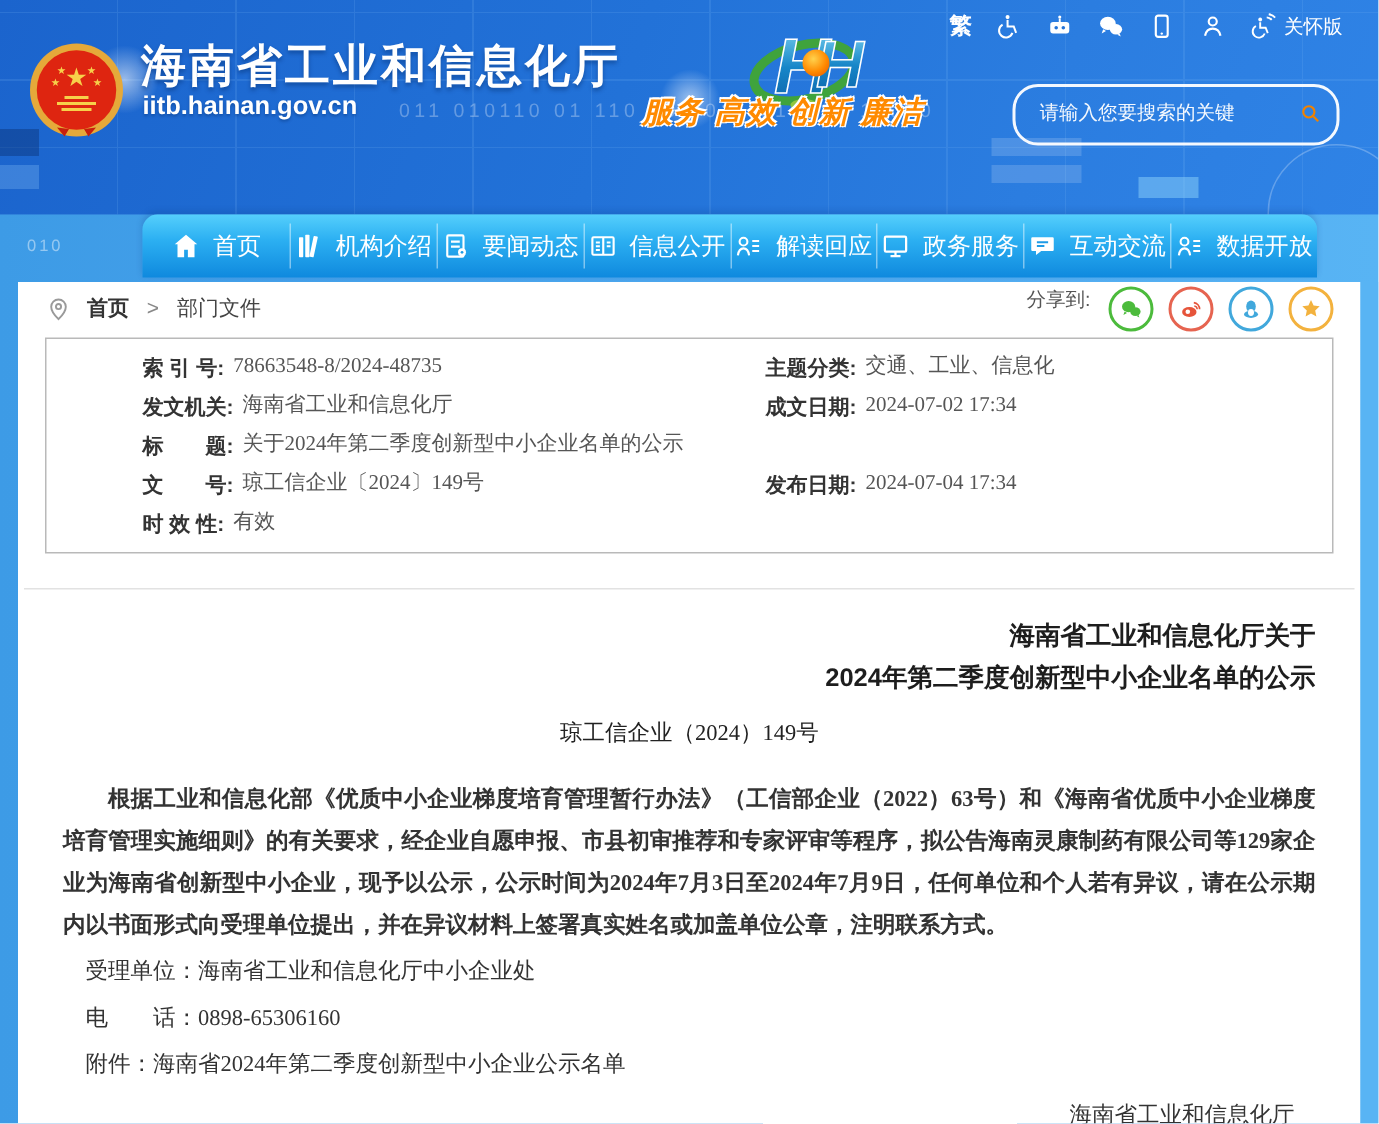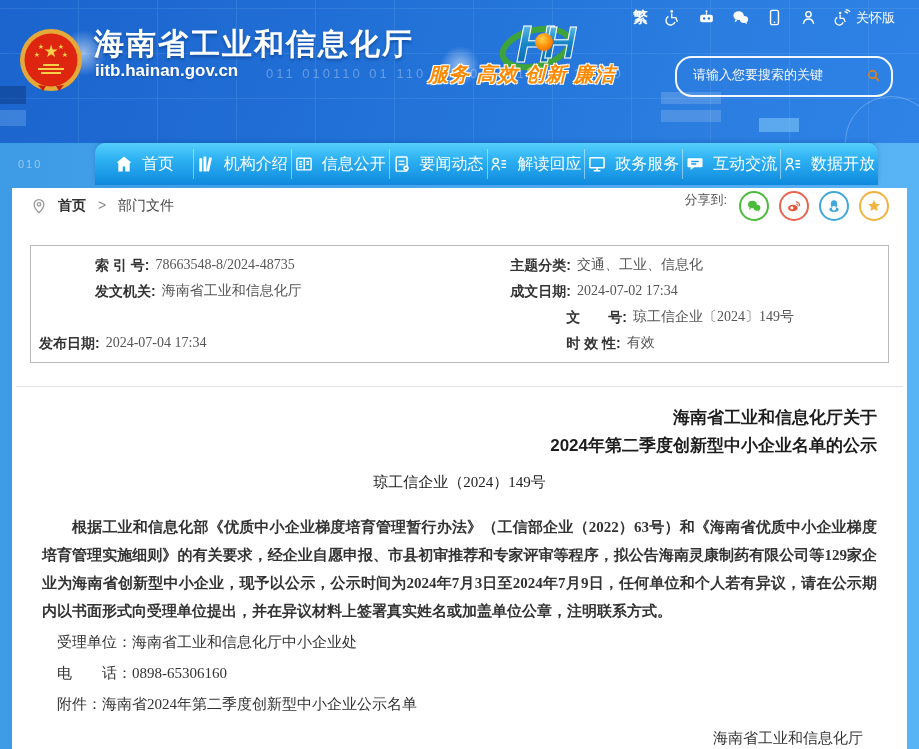--- a/index.html
+++ b/index.html
@@ -64,21 +64,21 @@
   .share{margin-left:auto;display:flex;align-items:flex-start;gap:10px;}
   .share .lab{font-size:13px;color:#555;margin-right:2px;}
   .sbtn{width:26px;height:26px;border-radius:50%;border:2px solid;display:flex;align-items:center;
         justify-content:center;cursor:pointer;background:#fff;}
   .sbtn svg{width:16px;height:16px;}
   .s-wechat{border-color:#4cbb3c;color:#4cbb3c;}
   .s-weibo{border-color:#e66450;color:#e6543a;}
   .s-qq{border-color:#41a8dc;color:#41a8dc;}
   .s-star{border-color:#f3b23e;color:#f3b23e;}
   
-  .meta{margin:21px 18px 0;border:1px solid #b9b9b9;display:grid;
+  .meta{margin:1px 18px 0;border:1px solid #b9b9b9;display:grid;
         grid-template-columns:55% 45%;padding:6px 0;}
   .mcell{display:flex;line-height:26px;font-size:14px;}
   .mcell.left{padding-left:64px;}
   .mcell.right{padding-left:8px;}
   .mlabel{font-weight:bold;color:#333;white-space:pre;}
   .mvalue{color:#555;margin-left:6px;font-family:"Liberation Serif","DejaVu Serif",serif;}
   .divider{height:1px;background:#e2e2e2;margin:23px 4px 0;}
   
   .article{padding:0 30px;color:#333;font-family:"Liberation Serif","DejaVu Serif",serif;}
   .a-title{margin-top:17px;text-align:right;font-size:17px;font-weight:bold;color:#1d1d1d;
@@ -302,29 +302,29 @@
       <span>首页</span>
     </div>
     <div class="nav-item">
       <svg class="nico">
           <use href="#i-books"></use>
         </svg>
       <span>机构介绍</span>
     </div>
     <div class="nav-item">
       <svg class="nico">
+          <use href="#i-docgear"></use>
+        </svg>
+      <span>要闻动态</span>
+    </div>
+    <div class="nav-item">
+      <svg class="nico">
           <use href="#i-news"></use>
         </svg>
       <span>信息公开</span>
-    </div>
-    <div class="nav-item">
-      <svg class="nico">
-          <use href="#i-docgear"></use>
-        </svg>
-      <span>要闻动态</span>
     </div>
     <div class="nav-item">
       <svg class="nico">
           <use href="#i-personlines"></use>
         </svg>
       <span>解读回应</span>
     </div>
     <div class="nav-item">
       <svg class="nico">
           <use href="#i-monitor"></use>
@@ -391,20 +391,24 @@
           <span class="mvalue">交通、工业、信息化</span>
         </div>
       <div class="mcell left">
           <span class="mlabel">发文机关:</span>
           <span class="mvalue">海南省工业和信息化厅</span>
         </div>
       <div class="mcell right">
           <span class="mlabel">成文日期:</span>
           <span class="mvalue">2024-07-02 17:34</span>
         </div>
+      <div class="mcell left">
+          <span class="mlabel">标　　题:</span>
+          <span class="mvalue">关于2024年第二季度创新型中小企业名单的公示</span>
+        </div>
       <div class="mcell right">
           <span class="mlabel"></span>
           <span class="mvalue"></span>
         </div>
       <div class="mcell left">
           <span class="mlabel">文　　号:</span>
           <span class="mvalue">琼工信企业〔2024〕149号</span>
         </div>
       <div class="mcell right">
           <span class="mlabel">发布日期:</span>

